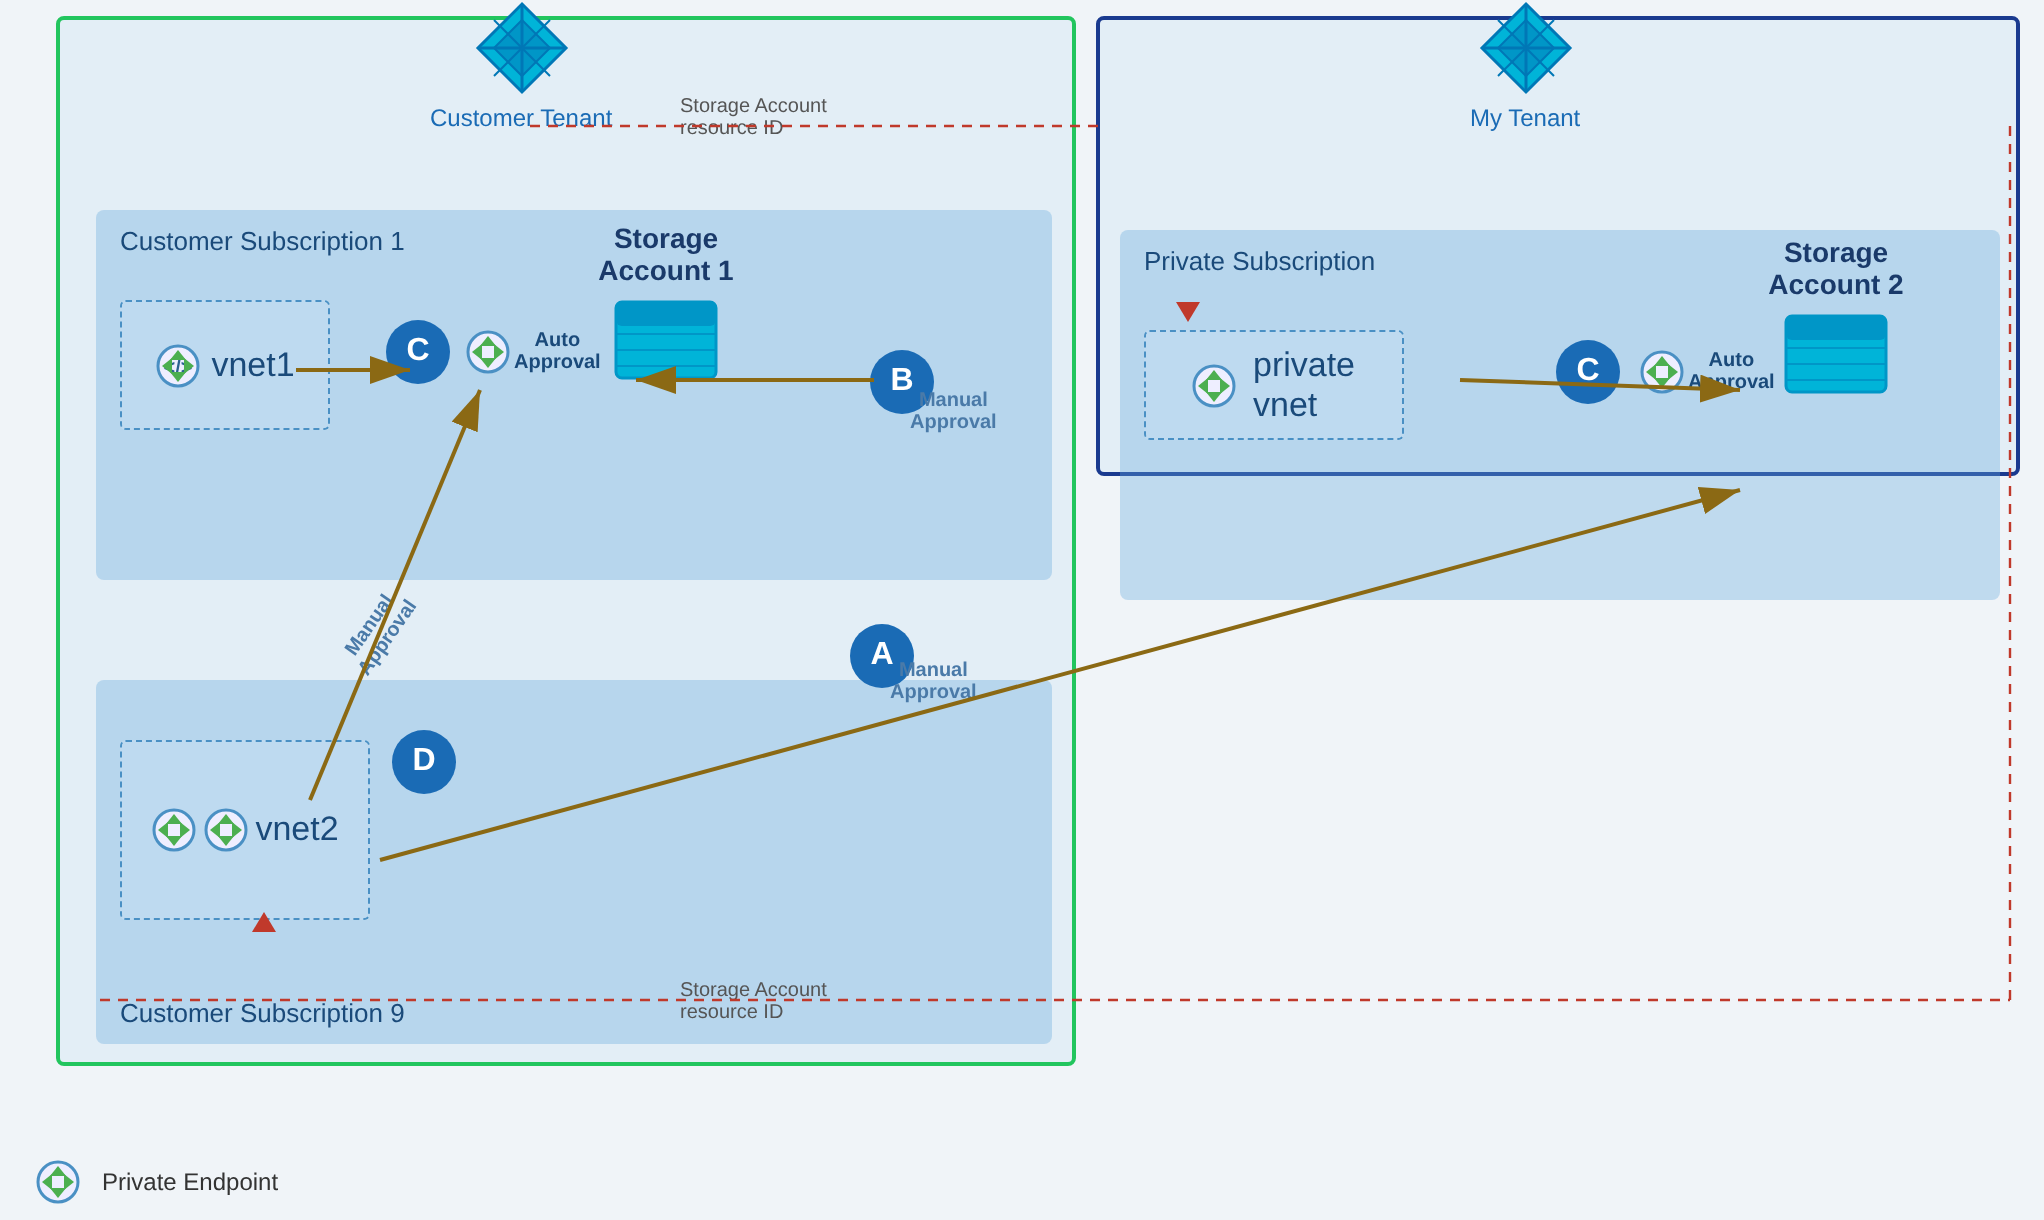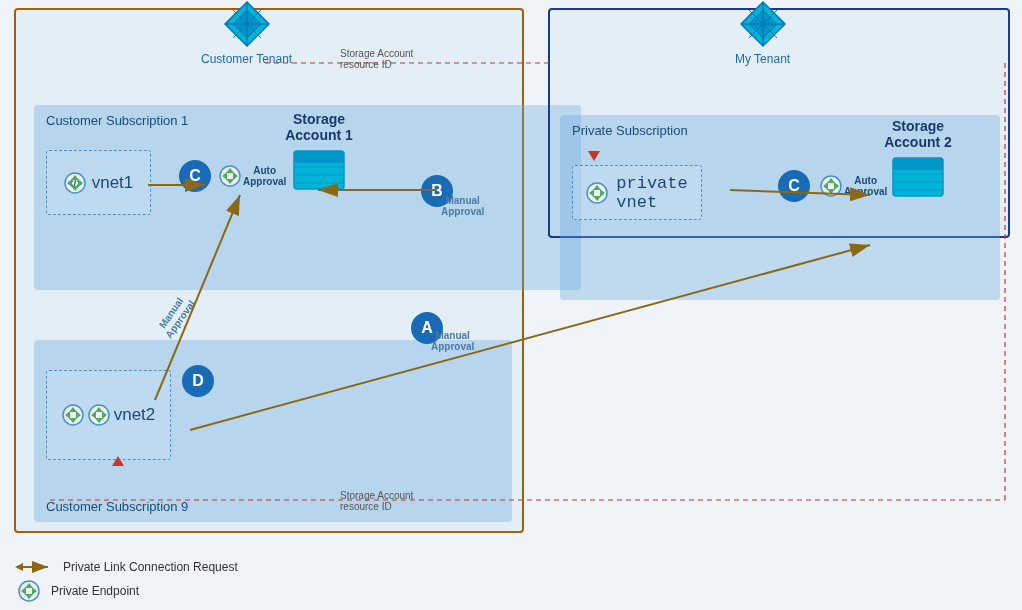--- a/index.html
+++ b/index.html
@@ -16,44 +16,44 @@
     .diagram-area {
       position: absolute;
       top: 0; left: 0;
       width: 1022px;
       height: 555px;
     }
 
     
     .customer-tenant-box {
       position: absolute;
-      top: 8px; left: 14px;
+      top: 8px; left: 28px;
       width: 510px;
       height: 525px;
-      border: 2px solid #a16207;
+      border: 2px solid #22c55e;
       border-radius: 4px;
       background: rgba(173, 210, 240, 0.18);
     }
 
     
     .my-tenant-box {
       position: absolute;
       top: 8px; left: 548px;
       width: 462px;
       height: 230px;
       border: 2px solid #1a3a8f;
       border-radius: 4px;
       background: rgba(173, 210, 240, 0.18);
     }
 
     
     .cust-sub1 {
       position: absolute;
       top: 95px; left: 18px;
-      width: 547px;
+      width: 478px;
       height: 185px;
       background: rgba(100, 170, 220, 0.35);
       border-radius: 4px;
       text-decoration: underline;
     }
 
     
     .cust-sub2 {
       position: absolute;
       top: 330px; left: 18px;
@@ -371,21 +371,21 @@
       <span class="tenant-label">My Tenant</span>
     </div>
 
     <div class="private-sub">
       <span class="sub-label-top">Private Subscription</span>
 
       <div style="position:absolute; top:35px; left:28px;">
         <div class="red-triangle-down"></div>
       </div>
 
-      <div class="vnet-box" style="top:50px; left:12px; width:130px; height:55px; flex-direction:row; gap:8px;font-family:Liberation Mono, monospace;">
+      <div class="vnet-box" style="top:50px; left:12px; width:130px; height:55px; flex-direction:row; gap:8px;">
         <svg width="22" height="22" viewBox="0 0 22 22">
           <circle cx="11" cy="11" r="10" fill="#eef" stroke="#4a90c4" stroke-width="1.5"></circle>
           <polygon points="11,3 15,8 7,8" fill="#4caf50"></polygon>
           <polygon points="11,19 15,14 7,14" fill="#4caf50"></polygon>
           <polygon points="3,11 8,7 8,15" fill="#4caf50"></polygon>
           <polygon points="19,11 14,7 14,15" fill="#4caf50"></polygon>
         </svg>
         <span class="vnet-label">private<br>vnet</span>
       </div>
 
@@ -450,32 +450,20 @@
 
     <line x1="730" y1="190" x2="870" y2="195" stroke="#8B6914" stroke-width="2" marker-end="url(#arrowhead-dark)"></line>
 
     <line x1="148" y1="185" x2="205" y2="185" stroke="#8B6914" stroke-width="2" marker-end="url(#arrowhead-dark)"></line>
 
   </svg>
 
 </div>
 
 <div class="legend" style="position:absolute; bottom:8px; left:15px;">
-  <div class="legend-item">
-    <svg width="40" height="14">
-      <defs>
-        <marker id="leg-arrow" markerWidth="8" markerHeight="6" refX="8" refY="3" orient="auto">
-          <polygon points="0 0, 8 3, 0 6" fill="#8B6914"></polygon>
-        </marker>
-      </defs>
-      <line x1="2" y1="7" x2="33" y2="7" stroke="#8B6914" stroke-width="2" marker-end="url(#leg-arrow)" marker-start="url(#leg-arrow-start)"></line>
-      <polygon points="0,7 8,3 8,11" fill="#8B6914"></polygon>
-    </svg>
-    <span>Private Link Connection Request</span>
-  </div>
   <div class="legend-item">
     <svg width="28" height="22" viewBox="0 0 22 22">
       <circle cx="11" cy="11" r="10" fill="#eef" stroke="#4a90c4" stroke-width="1.5"></circle>
       <polygon points="11,3 15,8 7,8" fill="#4caf50"></polygon>
       <polygon points="11,19 15,14 7,14" fill="#4caf50"></polygon>
       <polygon points="3,11 8,7 8,15" fill="#4caf50"></polygon>
       <polygon points="19,11 14,7 14,15" fill="#4caf50"></polygon>
     </svg>
     <span>Private Endpoint</span>
   </div>

